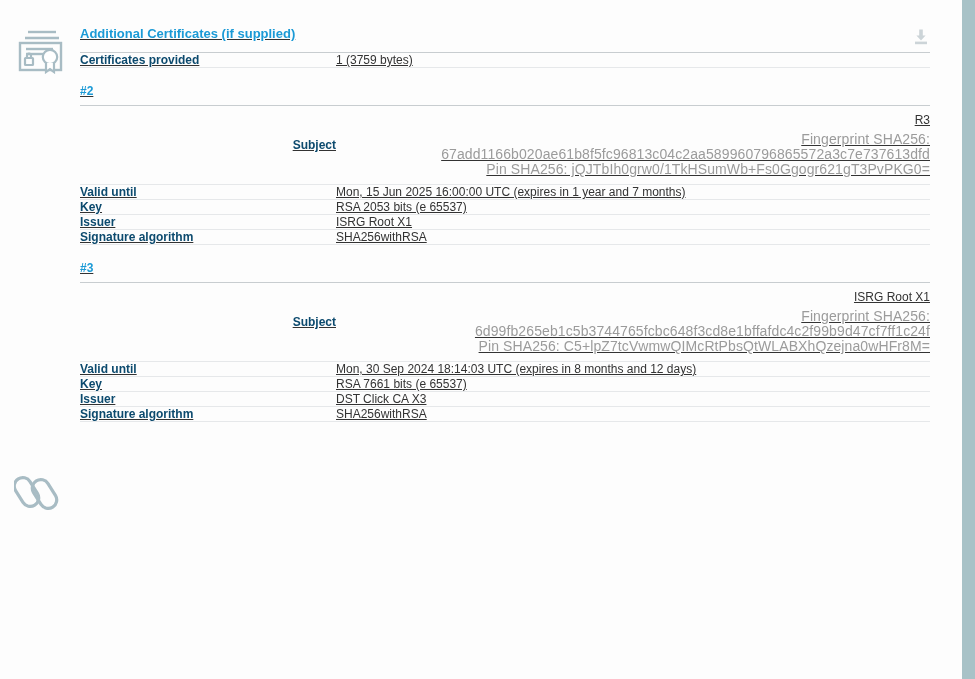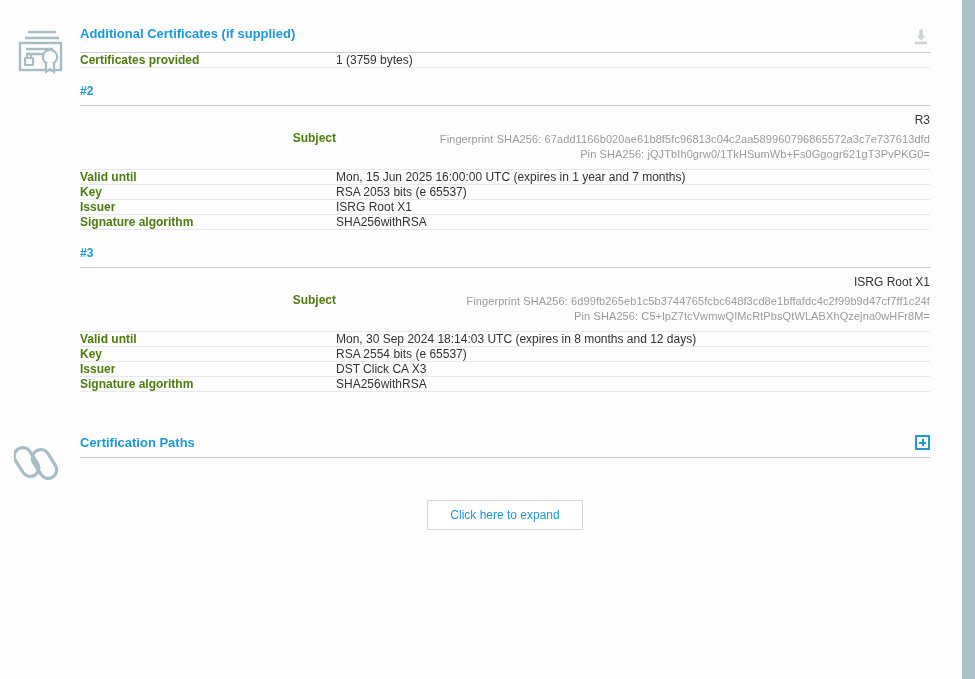--- a/index.html
+++ b/index.html
@@ -30,20 +30,21 @@
     right: 0;
     top: 0;
     width: 13px;
     height: 679px;
     background: #a8c2c7;
   }
 
   
   .section {
     position: relative;
+    text-decoration: underline;
   }
   .sec-icon {
     position: absolute;
     left: 10px;
     width: 62px;
     display: flex;
     justify-content: center;
   }
   .sec-body {
     margin-left: 80px;
@@ -90,21 +91,21 @@
     table-layout: fixed;
   }
   table.cert-table td {
     border-bottom: 1px solid #e6e8ea;
     padding: 0;
     vertical-align: middle;
   }
   td.label {
     width: 256px;
     font-weight: bold;
-    color: #4d7c0f;
+    color: #0c4a6e;
     font-size: 12px;
     padding: 8px 0 8px 2px;
   }
   td.value {
     font-size: 12px;
     color: #333333;
     padding: 8px 0;
   }
   tr.idx td {
     border-bottom: 1px solid #c8cdd0;
@@ -115,21 +116,21 @@
     color: #1b9ad6;
     font-weight: bold;
     font-size: 12px;
   }
   .subj-name {
     font-size: 12px;
     color: #333333;
     margin-bottom: 5px;
   }
   .fp-line {
-    font-size: 11px;
+    font-size: 14px;
     color: #9b9b9b;
     line-height: 15px;
     letter-spacing: 0.1px;
     padding-left: 16px;
   }
   tr.subject-row td { padding-top: 7px; padding-bottom: 7px; text-align: right; }
 
   
   .expand-wrap {
     display: flex;
@@ -236,21 +237,21 @@
               <div class="fp-line">Fingerprint SHA256: 6d99fb265eb1c5b3744765fcbc648f3cd8e1bffafdc4c2f99b9d47cf7ff1c24f</div>
               <div class="fp-line">Pin SHA256: C5+lpZ7tcVwmwQIMcRtPbsQtWLABXhQzejna0wHFr8M=</div>
             </td>
           </tr>
           <tr>
             <td class="label">Valid until</td>
             <td class="value">Mon, 30 Sep 2024 18:14:03 UTC (expires in 8 months and 12 days)</td>
           </tr>
           <tr>
             <td class="label">Key</td>
-            <td class="value">RSA 2554 bits (e 65537)</td>
+            <td class="value">RSA 7661 bits (e 65537)</td>
           </tr>
           <tr>
             <td class="label">Issuer</td>
             <td class="value">DST Click CA X3</td>
           </tr>
           <tr>
             <td class="label">Signature algorithm</td>
             <td class="value">SHA256withRSA</td>
           </tr>
         </tbody>
@@ -262,27 +263,17 @@
 
     <div class="sec-icon" style="top:5px;">
       <svg width="54" height="44" viewBox="0 0 54 44" aria-hidden="true">
         <g fill="none" stroke="#a8bcc4" stroke-width="3.2" stroke-linecap="round">
           <rect x="4" y="6.5" width="17" height="31" rx="8.5" transform="rotate(-32 12.5 22)"></rect>
           <rect x="22" y="8.5" width="17" height="31" rx="8.5" transform="rotate(-32 30.5 24)"></rect>
         </g>
       </svg>
     </div>
 
-    <div class="sec-body">
-      <div class="sec-head">
-        <div class="sec-title">Certification Paths</div>
-        <div class="plus-box" style="cursor:pointer;"></div>
-      </div>
-
-      <div class="expand-wrap" style="margin-top:42px;">
-        <button class="expand-btn">Click here to expand</button>
-      </div>
-    </div>
   </div>
 
 </div>
 
 <div class="right-edge"></div>
 
 </body></html>

